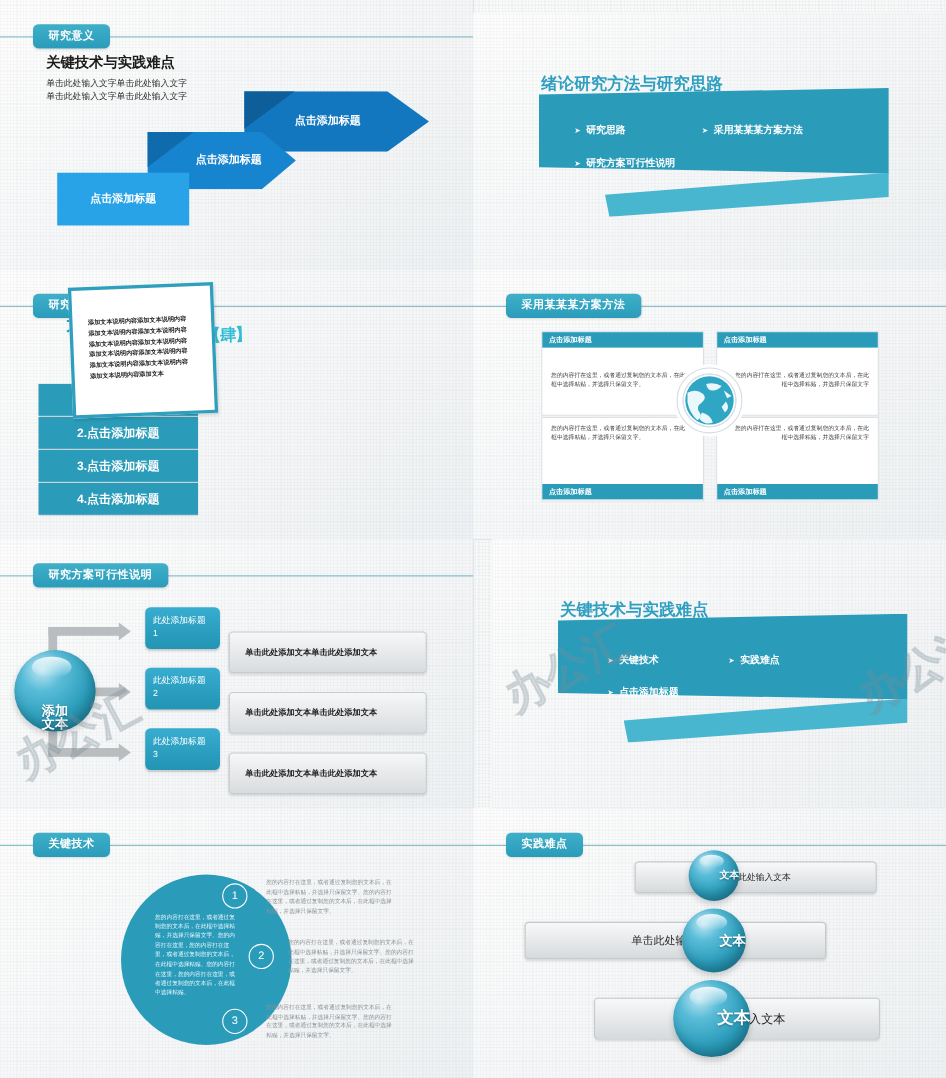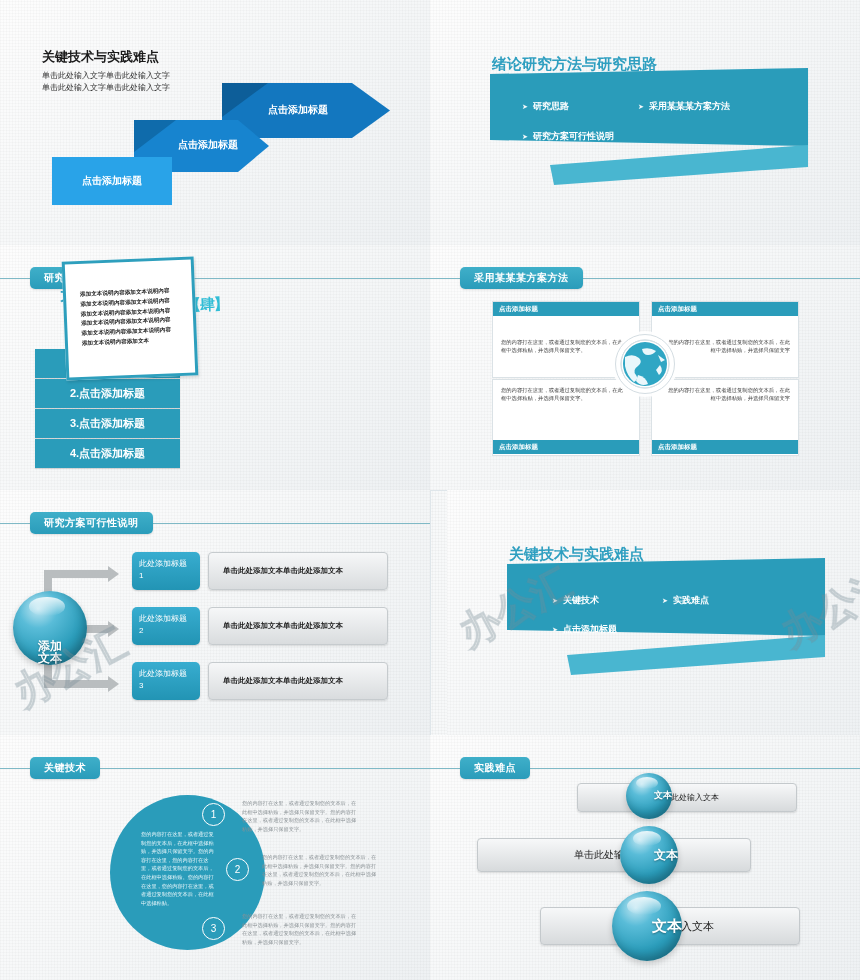--- a/index.html
+++ b/index.html
@@ -14,21 +14,21 @@
       repeating-linear-gradient(90deg, rgba(0,0,0,.022) 0 1px, rgba(0,0,0,0) 1px 3px),
       linear-gradient(135deg,#fafbfb 0%,#f5f7f8 100%);
   }
   .slide{position:absolute;width:430px;height:245px;overflow:hidden;
     background:
       repeating-linear-gradient(0deg, rgba(0,0,0,.02) 0 1px, rgba(0,0,0,0) 1px 3px),
       repeating-linear-gradient(90deg, rgba(0,0,0,.02) 0 1px, rgba(0,0,0,0) 1px 3px),
       linear-gradient(140deg,#fdfdfd 0%,#f4f6f7 60%,#eef1f3 100%);
     border-right:1px solid #dfe6ea;border-bottom:1px solid #dfe6ea;
   }
-  .s1{left:0;top:0}.s2{left:430px;top:0}
+  .s1{left:0;top:0}.s2{left:430px;top:12px}
   .s3{left:0;top:245px}.s4{left:430px;top:245px}
   .s5{left:0;top:490px}.s6{left:447px;top:490px}
   .s7{left:0;top:735px}.s8{left:430px;top:735px}
 
   
   .hdr{position:absolute;left:0;top:22px;width:430px;height:22px;}
   .hdr .rule{position:absolute;left:0;top:11px;width:430px;height:1px;background:#7fb9c6;}
   .badge{position:absolute;left:30px;top:0;height:22px;line-height:22px;
     padding:0 14px;border-radius:5px;background:linear-gradient(180deg,#3fafc9,#2a9cba);
     color:#fff;font-size:10px;font-weight:bold;letter-spacing:.5px;white-space:nowrap;
@@ -90,21 +90,21 @@
     text-shadow:0 1px 2px rgba(0,0,0,.35);line-height:1.05;}
   .gray-path{position:absolute;background:#b9bdbf;}
   .gtri{position:absolute;width:0;height:0;border-top:8px solid transparent;border-bottom:8px solid transparent;
     border-left:11px solid #b9bdbf;}
   .tbl-lbl{position:absolute;width:68px;height:38px;border-radius:5px;
     background:linear-gradient(180deg,#38add0,#2294b4);color:#fff;font-size:8px;line-height:12px;
     padding:6px 0 0 7px;box-sizing:border-box;box-shadow:0 1px 2px rgba(0,0,0,.18);}
   .tbl-body{position:absolute;width:180px;height:38px;border-radius:4px;
     background:linear-gradient(180deg,#f6f7f8,#d9dcde);border:1px solid #c6cbce;
     display:flex;align-items:center;padding-left:14px;box-sizing:border-box;
-    font-size:7.5px;color:#1f1f1f;font-weight:bold;box-shadow:0 1px 2px rgba(0,0,0,.12);}
+    font-size:7.5px;color:#1f1f1f;font-weight:bold;box-shadow:0 1px 2px rgba(0,0,0,.12);margin-top:22px;}
 
   
   .c-big{position:absolute;left:110px;top:60px;width:155px;height:155px;border-radius:50%;background:#2a9cba;}
   .c-sm{position:absolute;left:62px;top:100px;width:78px;height:78px;border-radius:50%;background:#3fb6d2;}
   .c-sm span{position:absolute;left:0;top:0;width:100%;height:100%;display:flex;align-items:center;
     justify-content:center;color:#fff;font-size:9px;}
   .c-big-txt{position:absolute;left:141px;top:95px;width:76px;font-size:5.2px;color:#eaf7fb;line-height:8.6px;}
   .numc{position:absolute;width:21px;height:21px;border-radius:50%;border:1.5px solid #fff;
     background:#2a9cba;color:#fff;font-size:10px;display:flex;align-items:center;justify-content:center;}
   .rtxt{position:absolute;width:115px;font-size:5.2px;color:#8a9195;line-height:8.6px;}
@@ -118,20 +118,24 @@
   .wm{position:absolute;color:rgba(120,140,150,.16);font-weight:bold;
     transform:rotate(-28deg);white-space:nowrap;pointer-events:none;
     -webkit-text-stroke:1px rgba(120,140,150,.25);}
 </style>
 </head>
 <body>
 
 <div class="sheet">
 
   <div class="slide s1">
+    <div class="hdr">
+      <div class="rule"></div>
+      <div class="badge">研究意义</div>
+    </div>
     <div class="sub-t">关键技术与实践难点</div>
     <div class="sub-p">
       <div>单击此处输入文字单击此处输入文字</div>
       <div>单击此处输入文字单击此处输入文字</div>
     </div>
 
     <div class="ar-wrap">
 
       <svg class="ar3" viewBox="0 0 168 55">
         <path d="M0 0 L130 0 L130 -0 L168 27.5 L130 55 L130 55 L0 55 Z" fill="#1377bf"></path>

